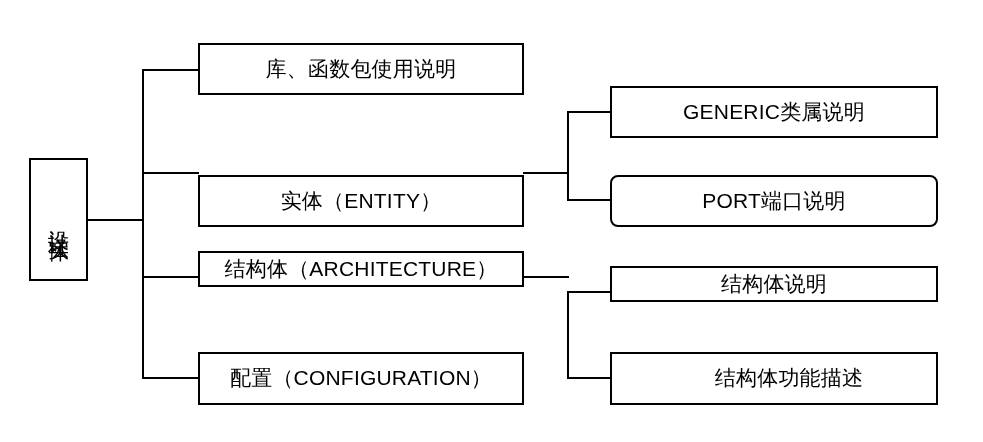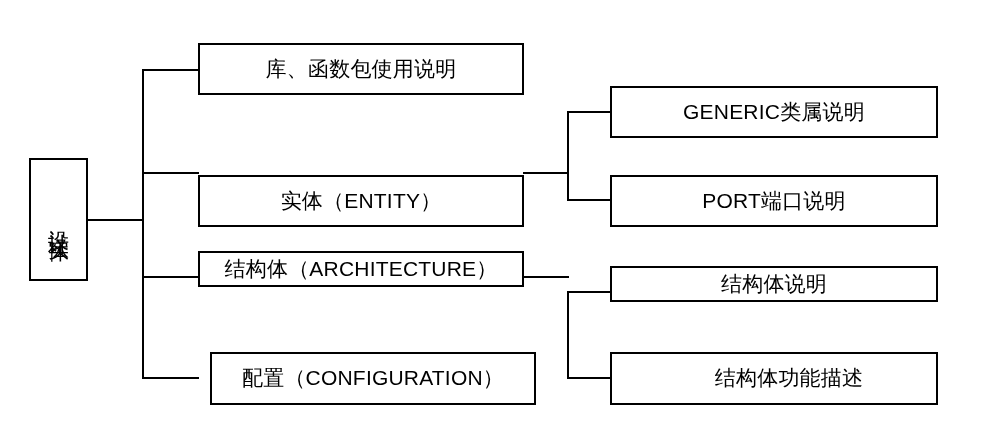--- a/index.html
+++ b/index.html
@@ -78,23 +78,23 @@
   </svg>
 
   <div class="node-box root-node" style="left:29px; top:158px; width:59px; height:123px;">设计实体</div>
 
   <div class="node-box" style="left:198px; top:43px; width:326px; height:52px;">库、函数包使用说明</div>
 
   <div class="node-box" style="left:198px; top:146px; width:326px; height:52px;margin-top:29px;">实体（ENTITY）</div>
 
   <div class="node-box" style="left:198px; top:251px; width:326px; height:36px;">结构体（ARCHITECTURE）</div>
 
-  <div class="node-box" style="left:198px; top:352px; width:326px; height:53px;margin-left:12px;">配置（CONFIGURATION）</div>
+  <div class="node-box" style="left:198px; top:352px; width:326px; height:53px;">配置（CONFIGURATION）</div>
 
   <div class="node-box" style="left:610px; top:86px; width:328px; height:52px;">GENERIC类属说明</div>
 
-  <div class="node-box" style="left:610px; top:175px; width:328px; height:52px;">PORT端口说明</div>
+  <div class="node-box" style="left:610px; top:175px; width:328px; height:52px;border-radius:8px;">PORT端口说明</div>
 
   <div class="node-box" style="left:610px; top:266px; width:328px; height:36px;">结构体说明</div>
 
   <div class="node-box" style="left:610px; top:352px; width:328px; height:53px;padding-left:30px;">结构体功能描述</div>
 
 </div>
 
 </body></html>

